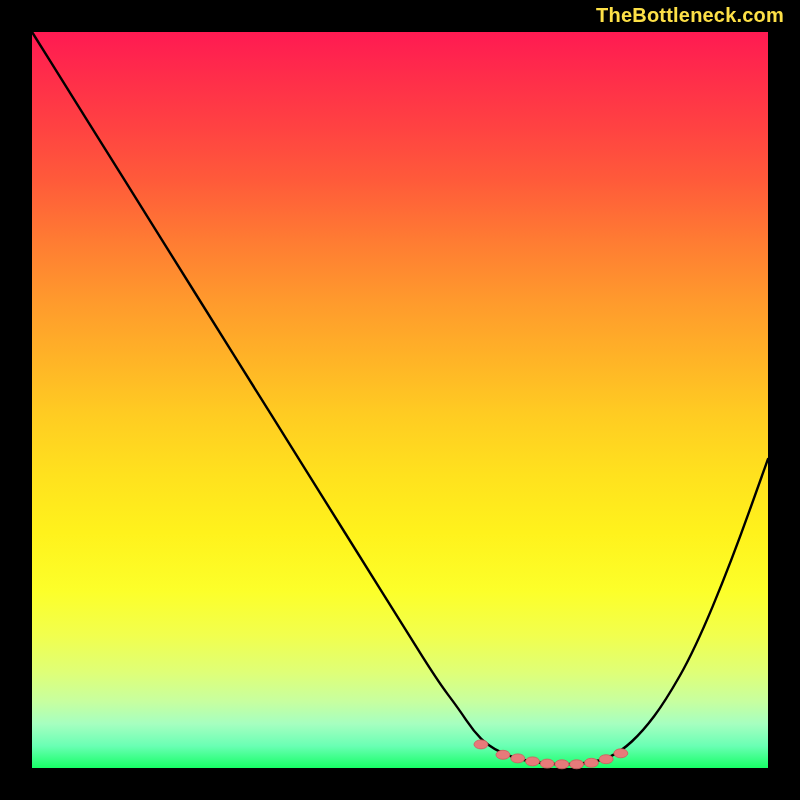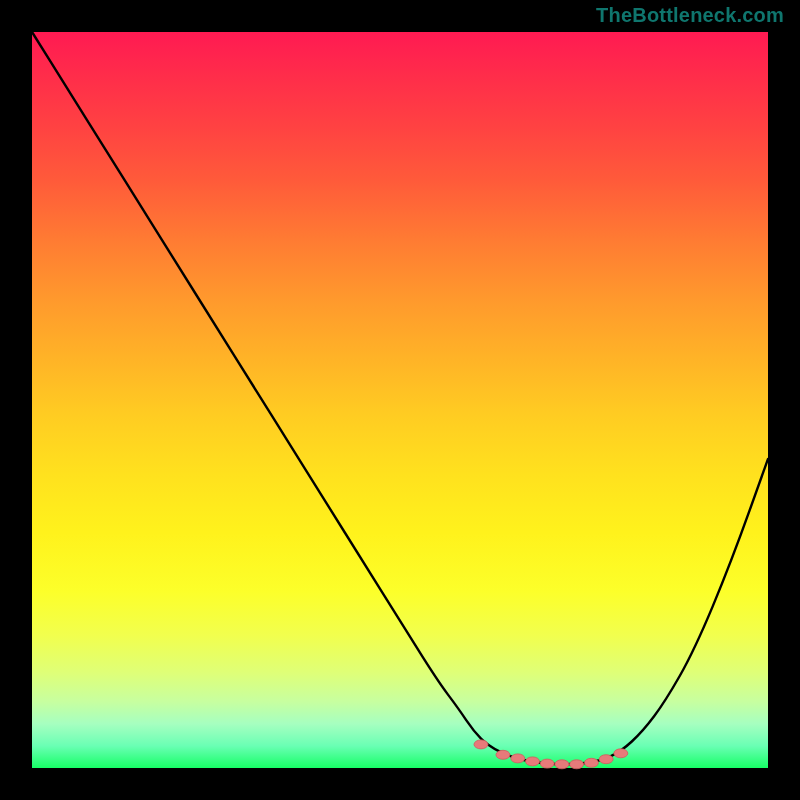--- a/index.html
+++ b/index.html
@@ -14,21 +14,21 @@
   .frame {
     position: relative;
     width: 800px;
     height: 800px;
     background: #000;
   }
   .watermark {
     position: absolute;
     top: 4px;
     right: 16px;
-    color: #0f766e;
+    color: #fde047;
     font-size: 20px;
     font-weight: 600;
     letter-spacing: 0.2px;
   }
   .plot-area {
     position: absolute;
     left: 32px;
     top: 32px;
     width: 736px;
     height: 736px;

